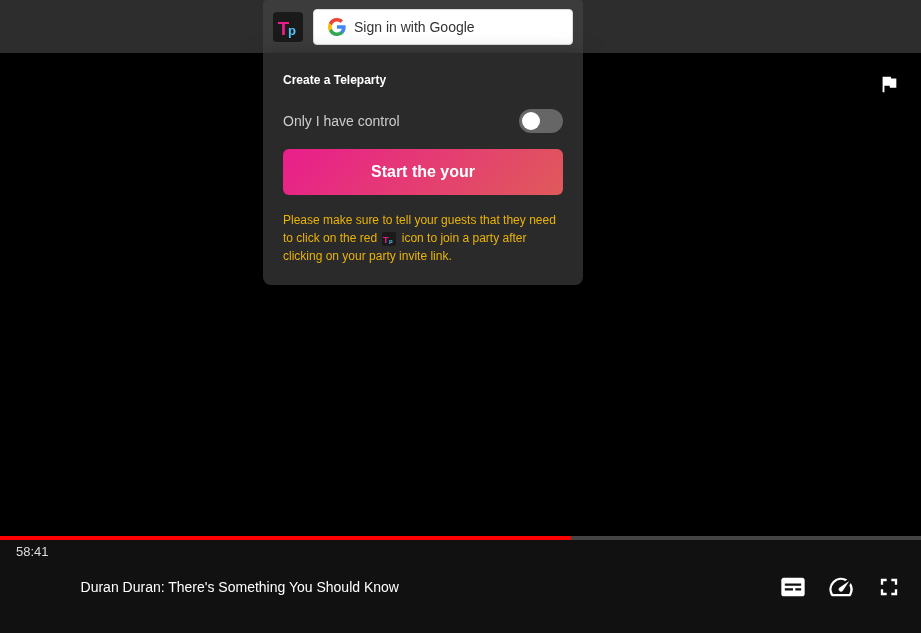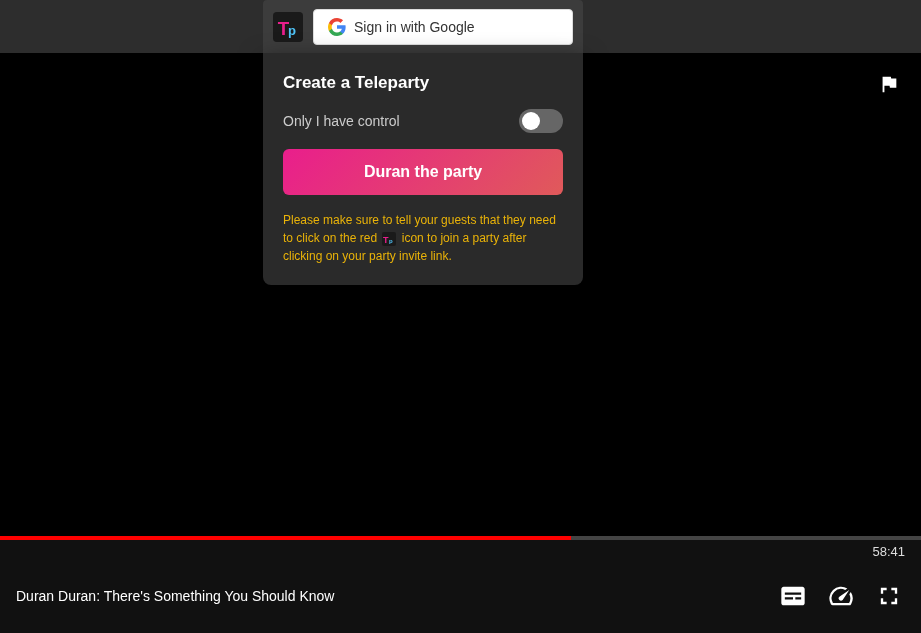--- a/index.html
+++ b/index.html
@@ -127,23 +127,23 @@
       width: 320px;
       background: #2a2a2a;
       border-radius: 0 0 8px 8px;
       padding: 20px;
       z-index: 30;
       box-shadow: 0 8px 24px rgba(0,0,0,0.6);
     }
 
     .tp-dropdown-title {
       color: #fff;
-      font-size: 17px;
+      font-size: 12px;
       font-weight: 600;
-      margin-bottom: 16px;
+      margin-bottom: 22px;
     }
 
     .control-row {
       display: flex;
       align-items: center;
       justify-content: space-between;
       margin-bottom: 16px;
     }
 
     .control-label {
@@ -233,21 +233,21 @@
 
     
     .bottom-bar {
       position: absolute;
       bottom: 0;
       left: 0;
       right: 0;
       height: 93px;
       background: #111;
       display: flex;
-      flex-direction: column;
+      flex-direction: row;
     }
 
     .time-bar {
       display: flex;
       justify-content: flex-end;
       padding: 4px 16px 0;
       color: #ddd;
       font-size: 13px;
     }
 
@@ -344,21 +344,21 @@
 
   <div class="control-row">
     <span class="control-label">Only I have control</span>
     <div class="toggle-switch">
       <div class="toggle-track">
         <div class="toggle-thumb"></div>
       </div>
     </div>
   </div>
 
-  <button class="start-party-btn">Duran the party</button>
+  <button class="start-party-btn">Start the your</button>
 
   <p class="tp-info-text">
     <span>Please make sure to tell your guests that they need to click on the red</span>
     
     <svg class="tp-inline-icon" viewBox="0 0 14 14" xmlns="http://www.w3.org/2000/svg">
       <rect width="14" height="14" rx="2" fill="#1a1a1a"></rect>
       <text x="1" y="11" font-family="Arial" font-weight="bold" font-size="9" fill="#e91e8c">T</text>
       <text x="7" y="11" font-family="Arial" font-weight="bold" font-size="6" fill="#4fc3f7">p</text>
     </svg>
     <span>icon to join a party after clicking on your party invite link.</span>

